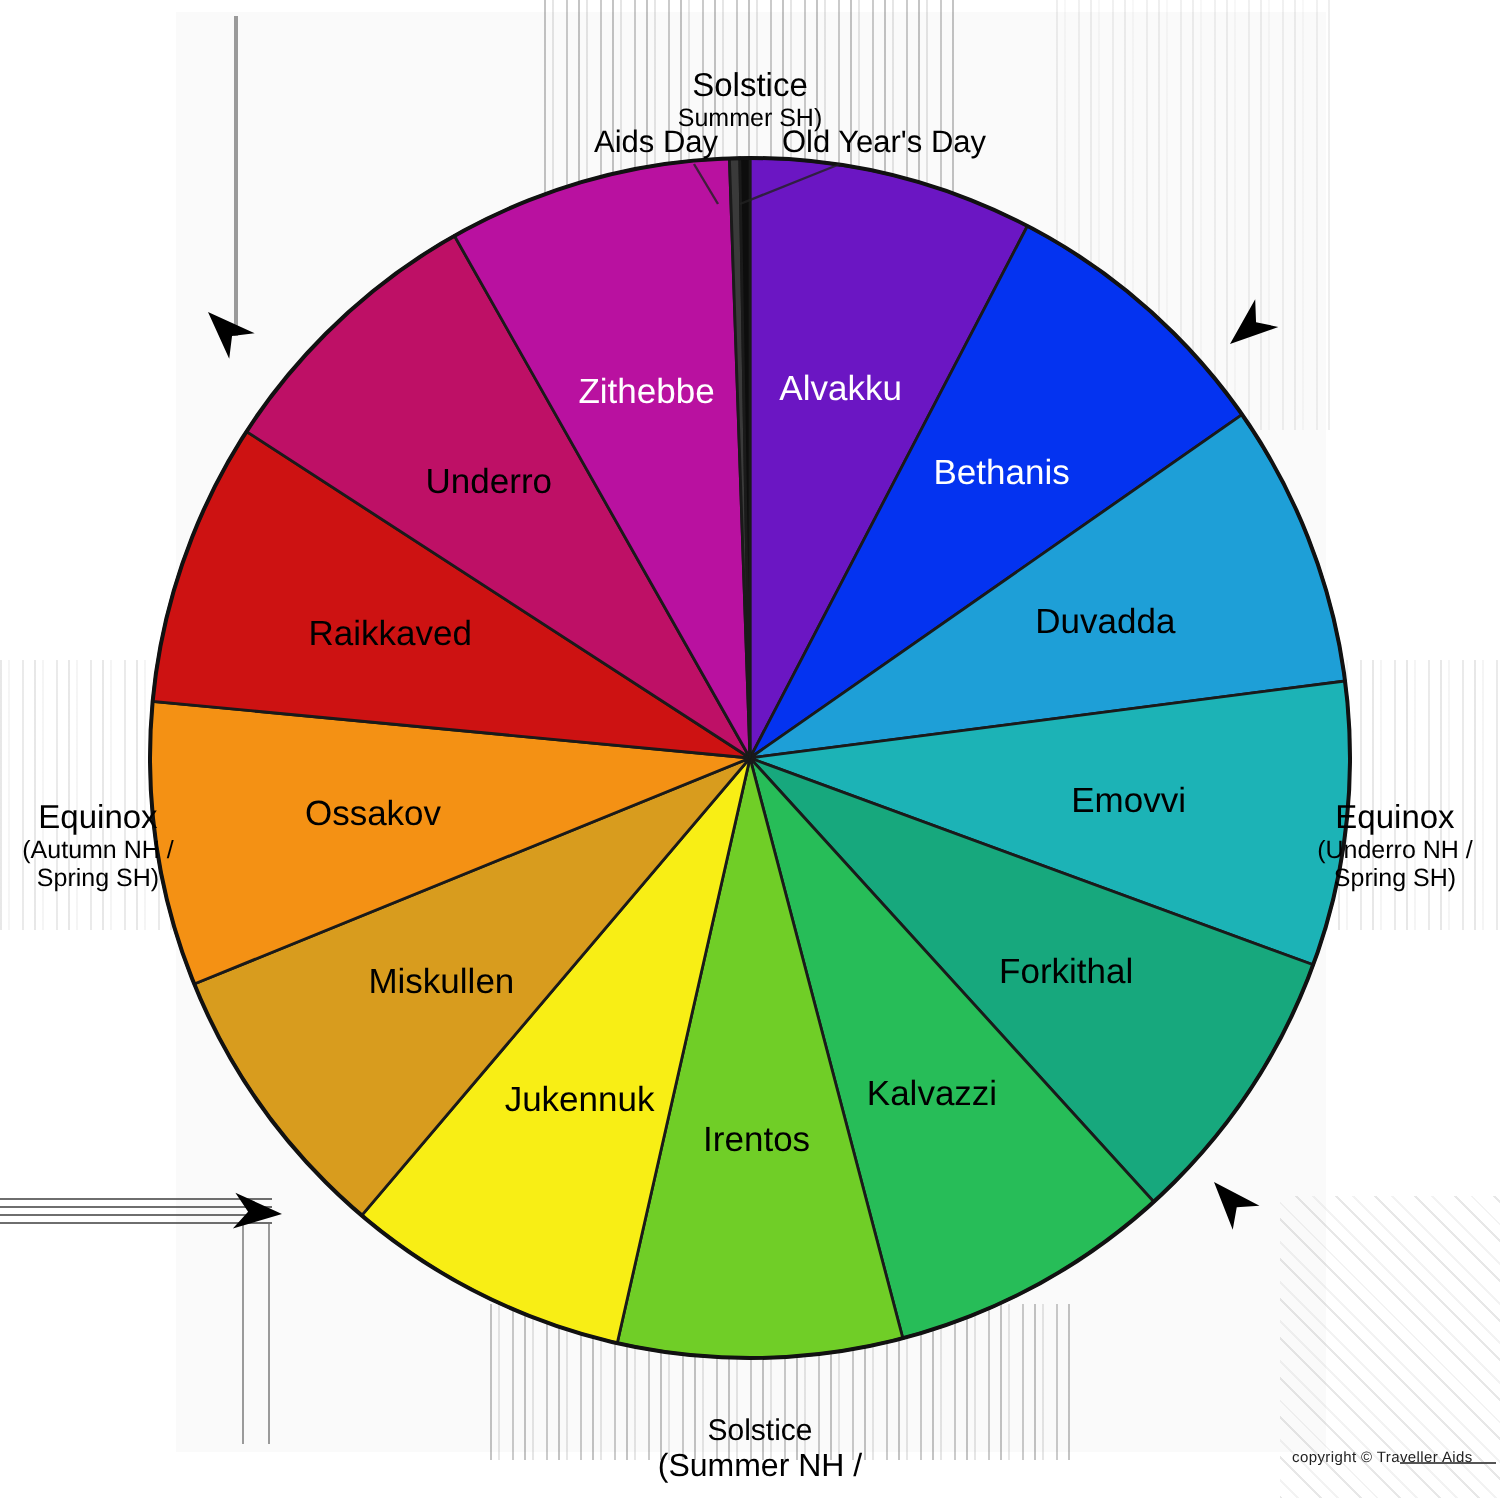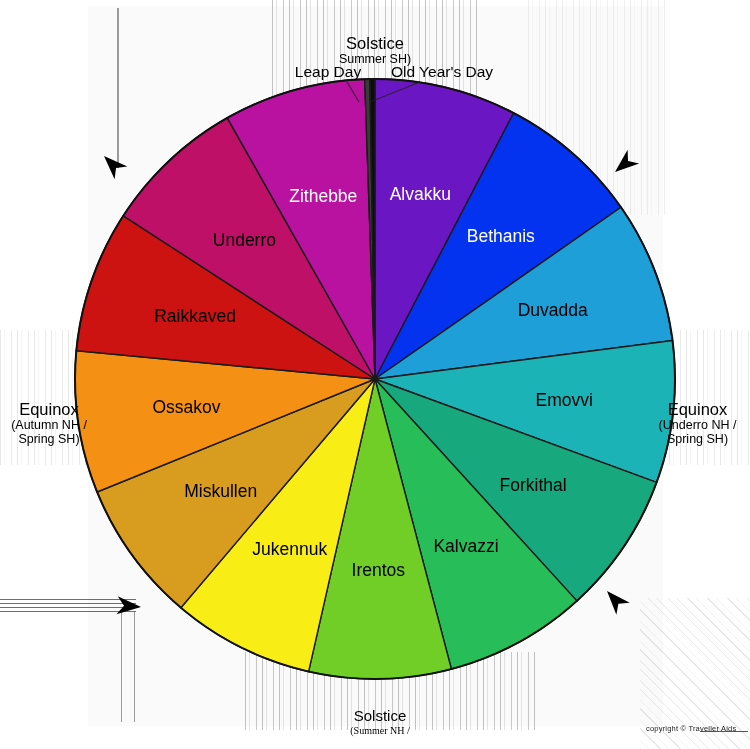--- a/index.html
+++ b/index.html
@@ -91,35 +91,35 @@
       <polygon points="0,0 -24,-9 -17,0 -24,9" transform="translate(141,607) rotate(4)"></polygon>
       <polygon points="0,0 -24,-9 -17,0 -24,9" transform="translate(607,591) rotate(228)"></polygon>
     </g>
   </svg>
 
   <div class="outside-label" style="left:275px;top:4px;width:200px;">
     <div class="big">Solstice</div>
     <div class="small">Summer SH)</div>
   </div>
 
-  <div class="day-label" style="left:278px;top:63px;width:100px;">Leap Day</div>
+  <div class="day-label" style="left:278px;top:63px;width:100px;">Aids Day</div>
   <div class="day-label" style="left:360px;top:63px;width:120px;margin-left:22px;">Old Year's Day</div>
 
   <div class="outside-label" style="left:645px;top:370px;width:105px;">
     <div class="big">Equinox</div>
     <div class="small">(Underro NH /</div>
     <div class="small">Spring SH)</div>
   </div>
 
   <div class="outside-label" style="left:-2px;top:370px;width:102px;">
     <div class="big">Equinox</div>
     <div class="small">(Autumn NH /</div>
     <div class="small">Spring SH)</div>
   </div>
 
   <div class="outside-label" style="left:280px;top:678px;width:200px;">
     <div class="big" style="font-size:15px;">Solstice</div>
-    <div class="small" style="font-size:10px;font-family:Liberation Serif, serif;">(Summer NH /</div>
+    <div class="small" style="font-size:16px;">(Summer NH /</div>
   </div>
 
   <div class="copyright" style="left:646px;top:724px;width:115px;">copyright © Traveller Aids</div>
 
 </div>
 
 </body></html>

